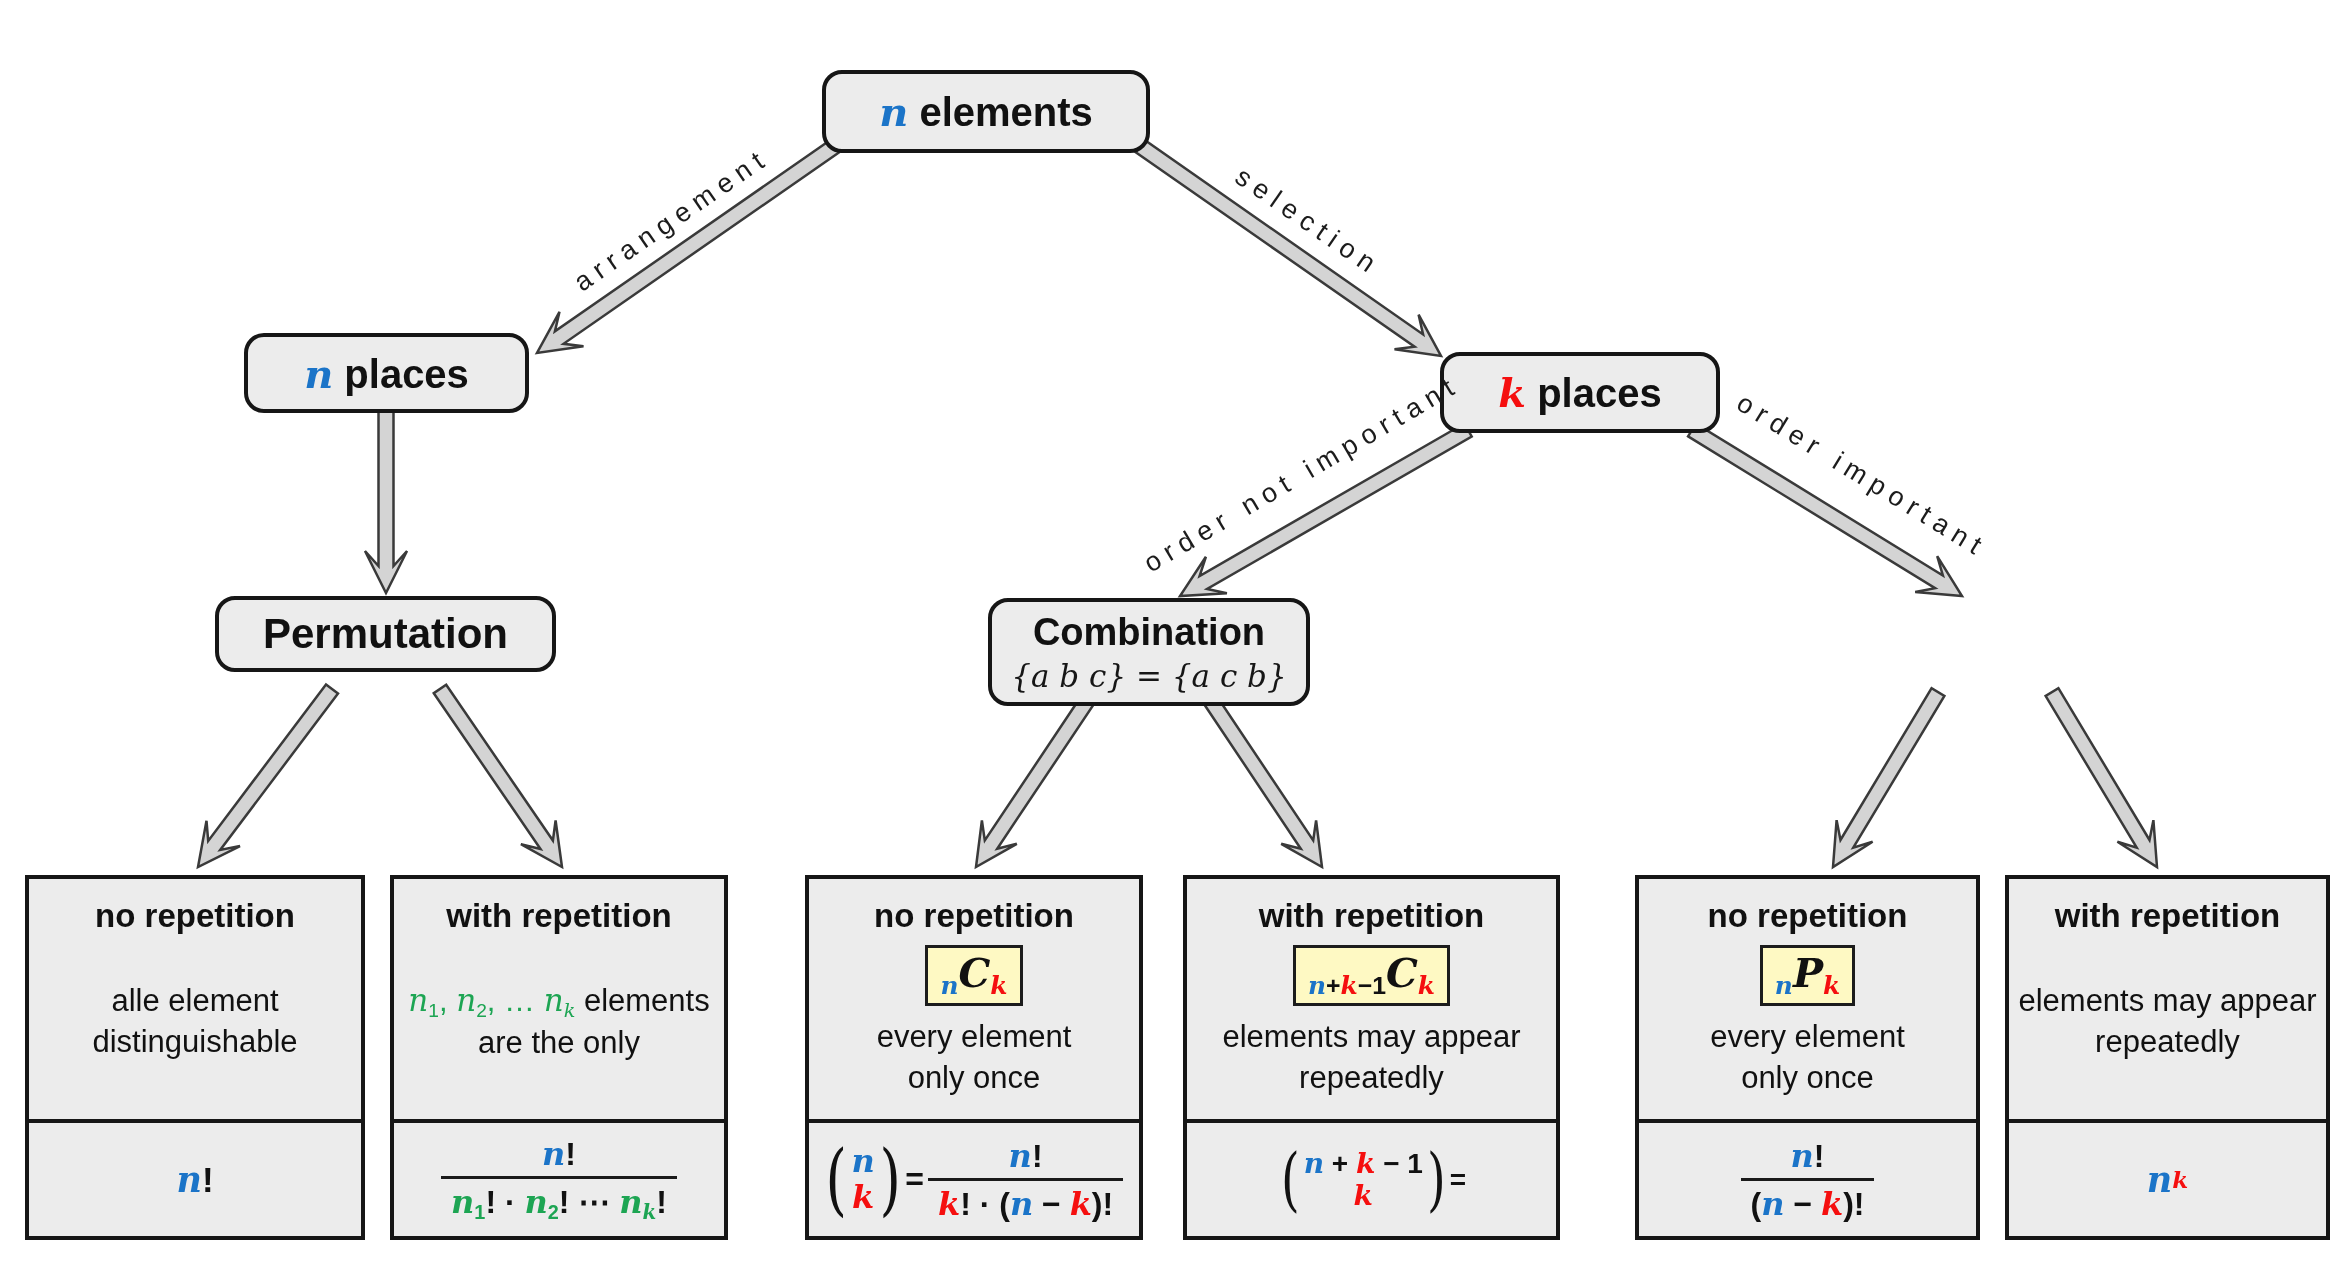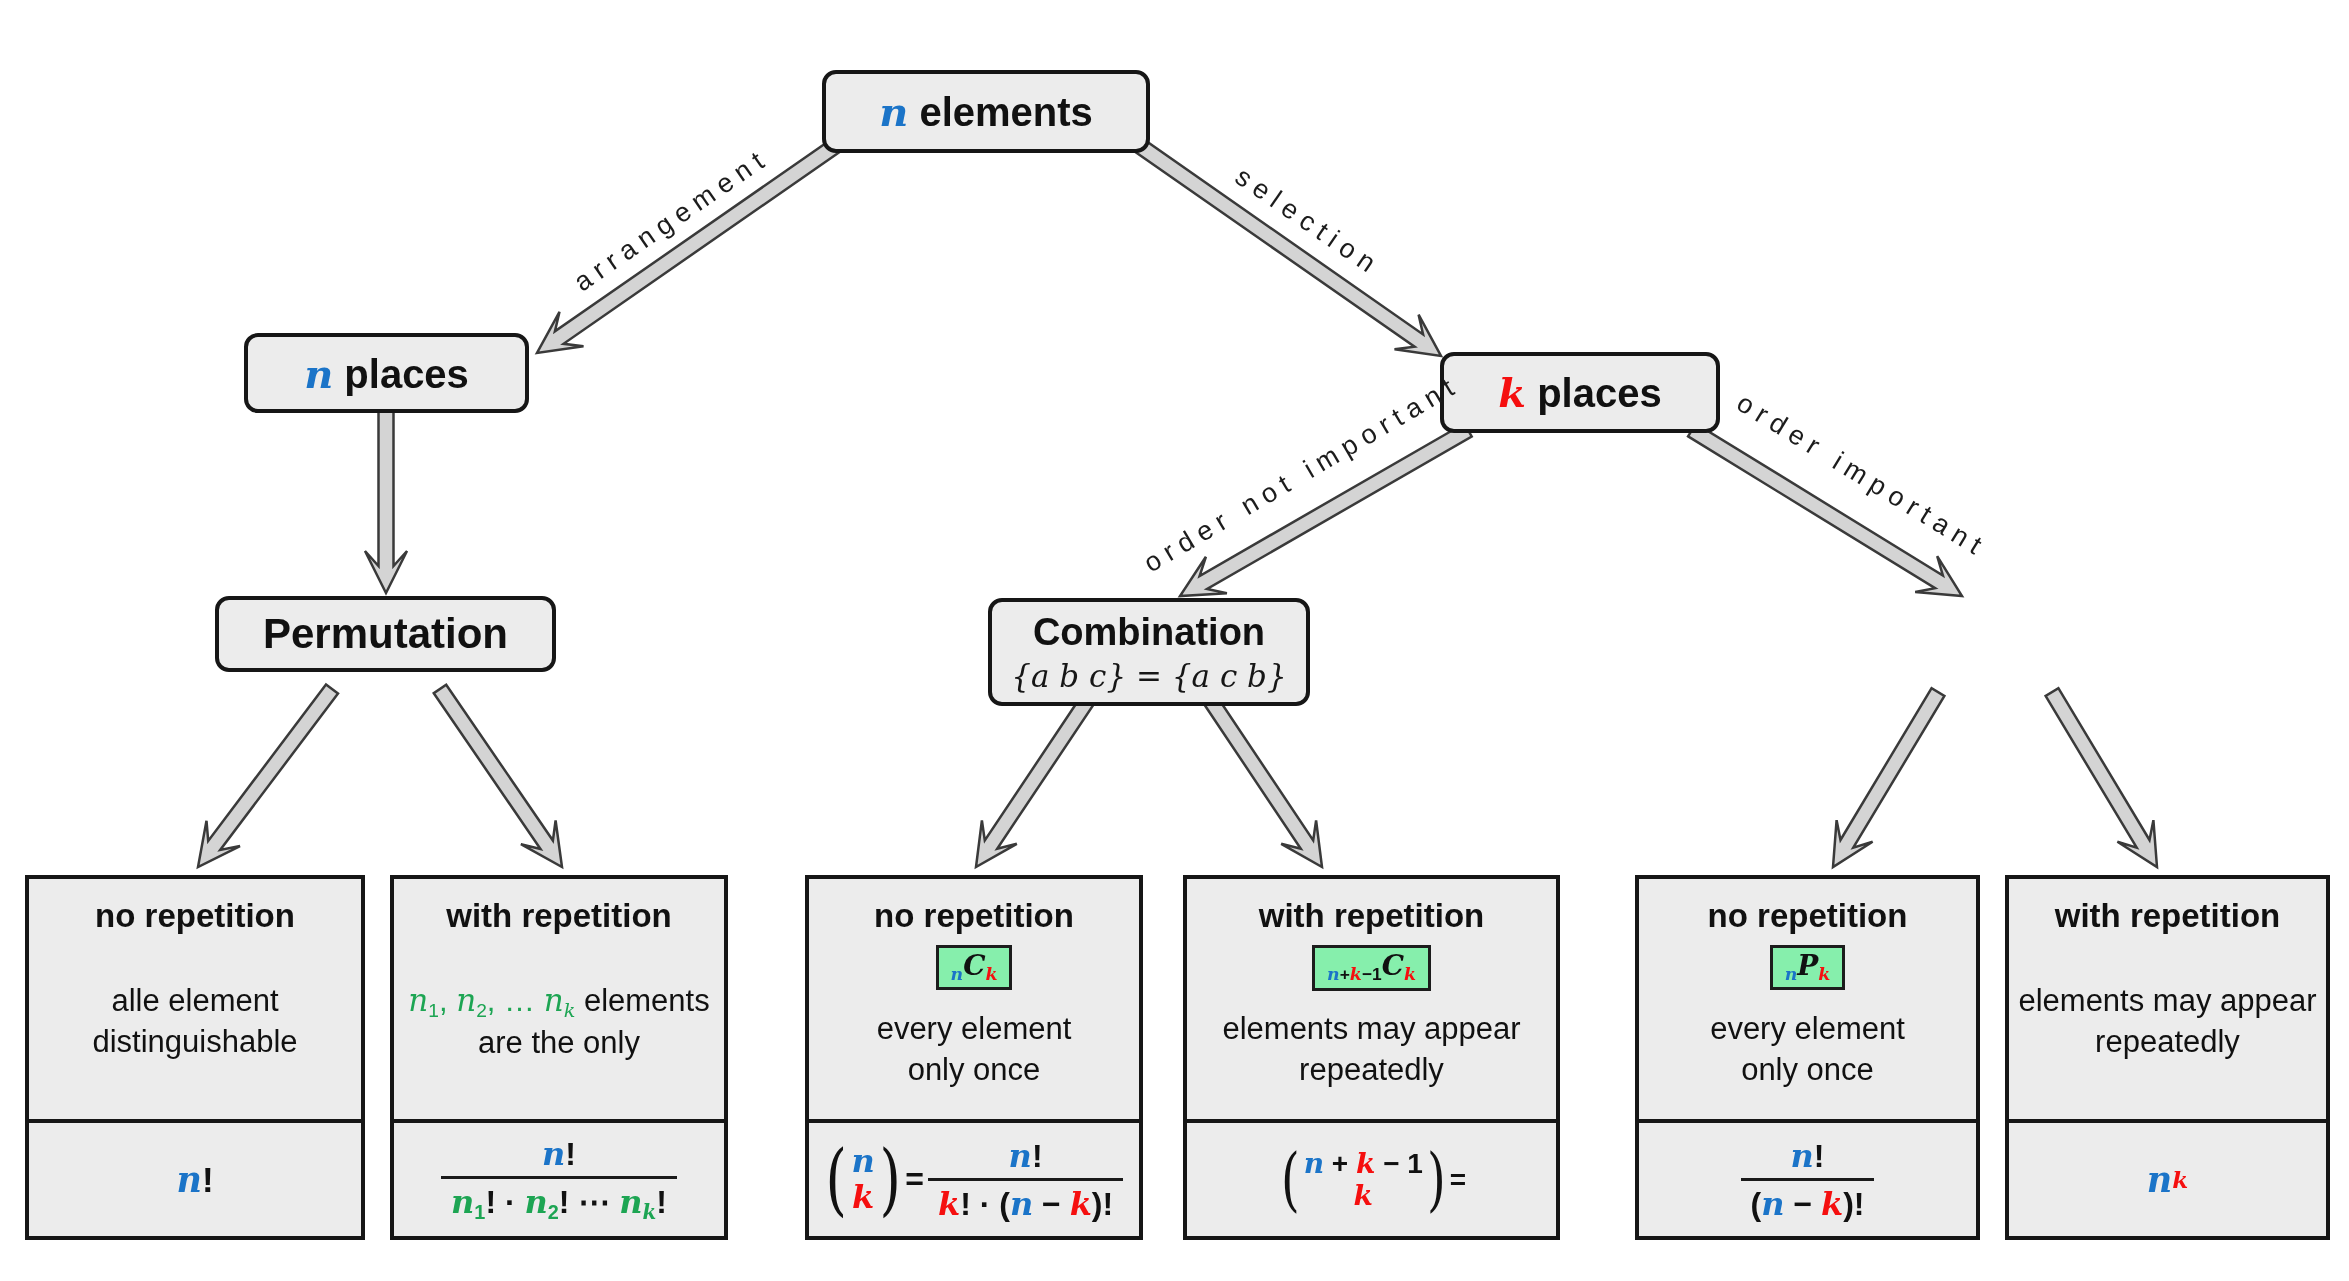--- a/index.html
+++ b/index.html
@@ -2,40 +2,40 @@
 <html><head>
 <meta charset="utf-8">
 <style>
   html,body{margin:0;padding:0;background:#ffffff;}
   .canvas{position:relative;width:2349px;height:1281px;background:#ffffff;
           font-family:"Liberation Sans",sans-serif;color:#111;overflow:hidden;}
   #connectors{position:absolute;left:0;top:0;z-index:1;}
 
   
   .node{position:absolute;z-index:2;background:#ececec;border:4px solid #161616;
-        border-radius:14px;display:flex;flex-direction:column;align-items:center;
+        border-radius:20px;display:flex;flex-direction:column;align-items:center;
         justify-content:center;text-align:left;box-sizing:border-box;}
   .node-label{font-weight:bold;font-size:40px;}
   #node-permutation .node-label{font-size:42px;}
   .node2 .node-title{font-weight:bold;font-size:38px;line-height:1.1;margin-top:2px;}
   .node2 .node-sub{font-family:"DejaVu Serif",serif;font-style:italic;font-size:31px;
                    margin-top:4px;color:#161616;}
 
   
   .edge-label{position:absolute;z-index:3;white-space:nowrap;font-size:27px;
               letter-spacing:7px;color:#1c1c1c;transform-origin:center;}
 
   
   .leaf{position:absolute;z-index:2;top:875px;height:365px;background:#ececec;
         border:4px solid #161616;box-sizing:border-box;display:flex;flex-direction:column;}
   .leaf-top{height:240px;display:flex;flex-direction:column;align-items:center;
             padding:18px 8px 0;box-sizing:border-box;}
   .leaf-title{font-weight:bold;font-size:33px;}
-  .leaf-tag{margin-top:10px;border:3px solid #1c1c1c;padding:1px 12px 3px;font-size:28px;
-            background:#86efac;}
+  .leaf-tag{margin-top:10px;border:3px solid #1c1c1c;padding:1px 12px 3px;font-size:40px;
+            background:#fef9c3;}
   .leaf-desc{flex:1;display:flex;flex-direction:column;align-items:center;
              justify-content:center;font-size:31px;line-height:1.32;text-align:center;
              padding-bottom:10px;}
   .leaf-bottom{flex:1;border-top:4px solid #161616;display:flex;align-items:center;
                justify-content:center;font-size:35px;}
   .leaf-bottom.mid{font-size:32px;}
   .leaf-bottom.small{font-size:28px;}
 
   
   .math{font-family:"DejaVu Serif",serif;font-style:italic;}

